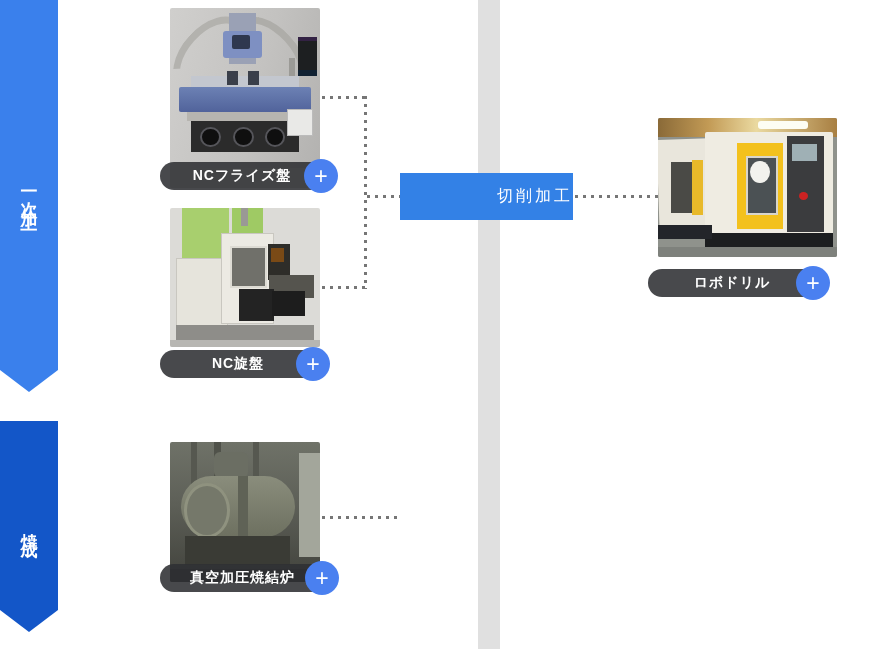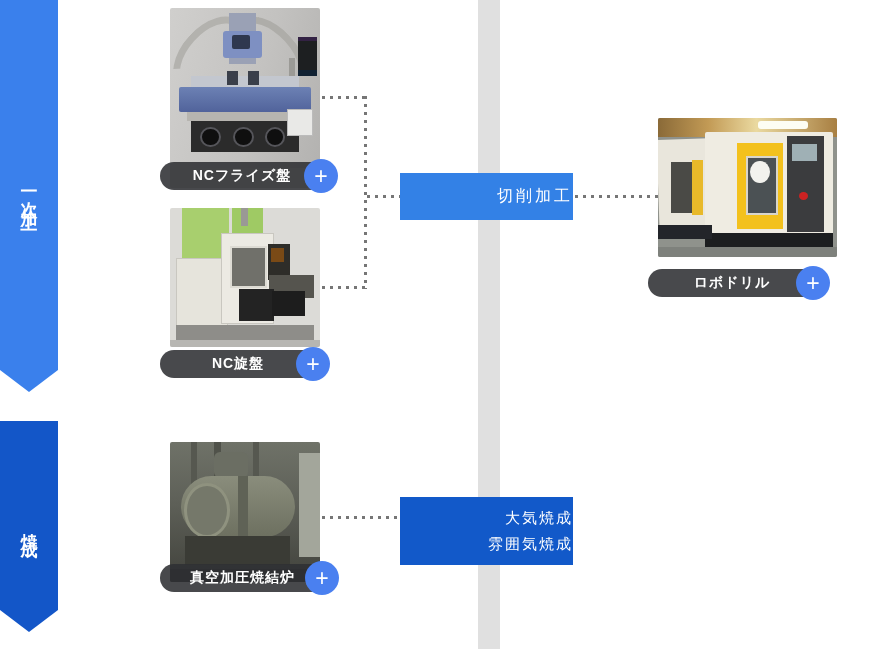--- a/index.html
+++ b/index.html
@@ -215,18 +215,14 @@
     <div class="p4-floor"></div>
   </div>
   <div class="abs pill pill4">
     <span class="pill-text">ロボドリル</span>
     <span class="plus-btn">+</span>
   </div>
 
   <div class="abs pbox pbox1">
     <span>切削加工</span>
   </div>
-  <div class="abs pbox pbox2">
-    <span>大気焼成</span>
-    <span>雰囲気焼成</span>
-  </div>
 
 </div>
 
 </body></html>

